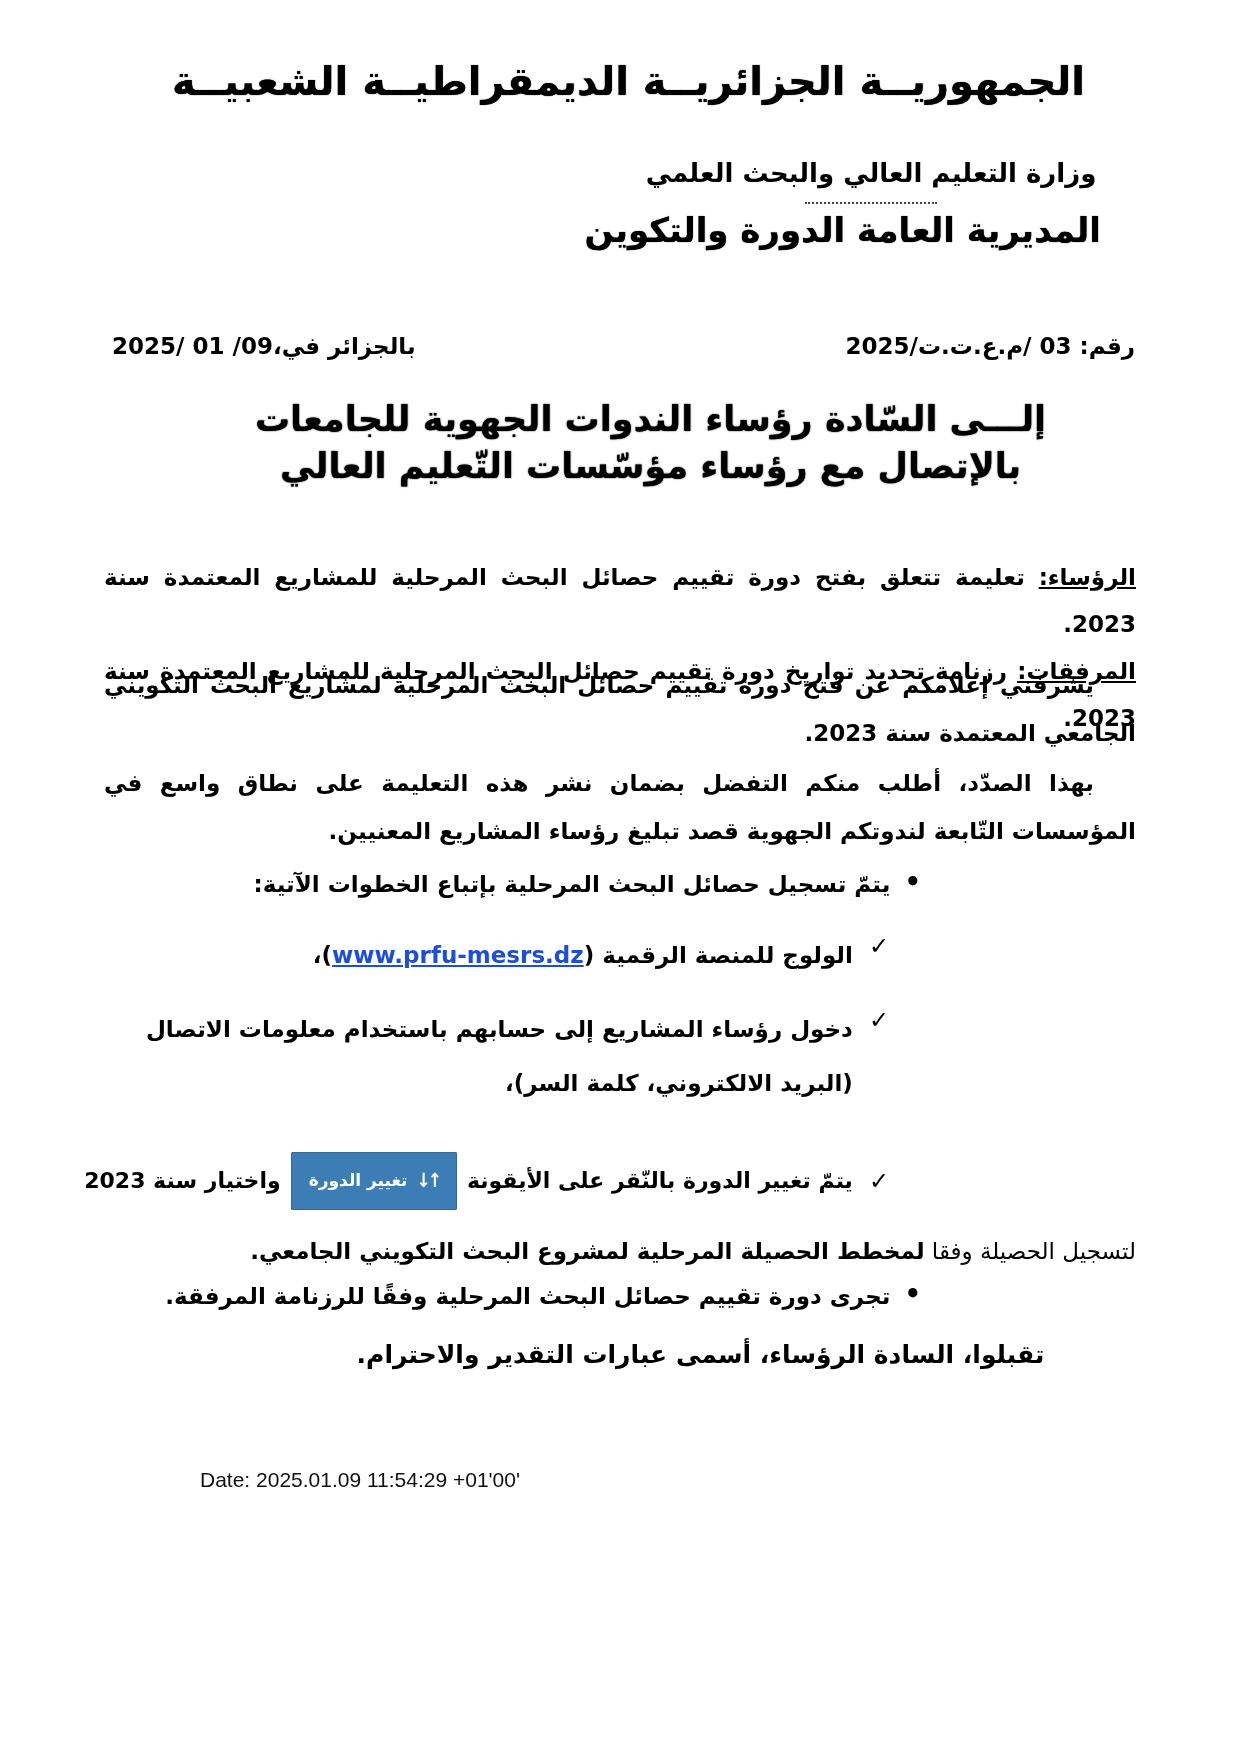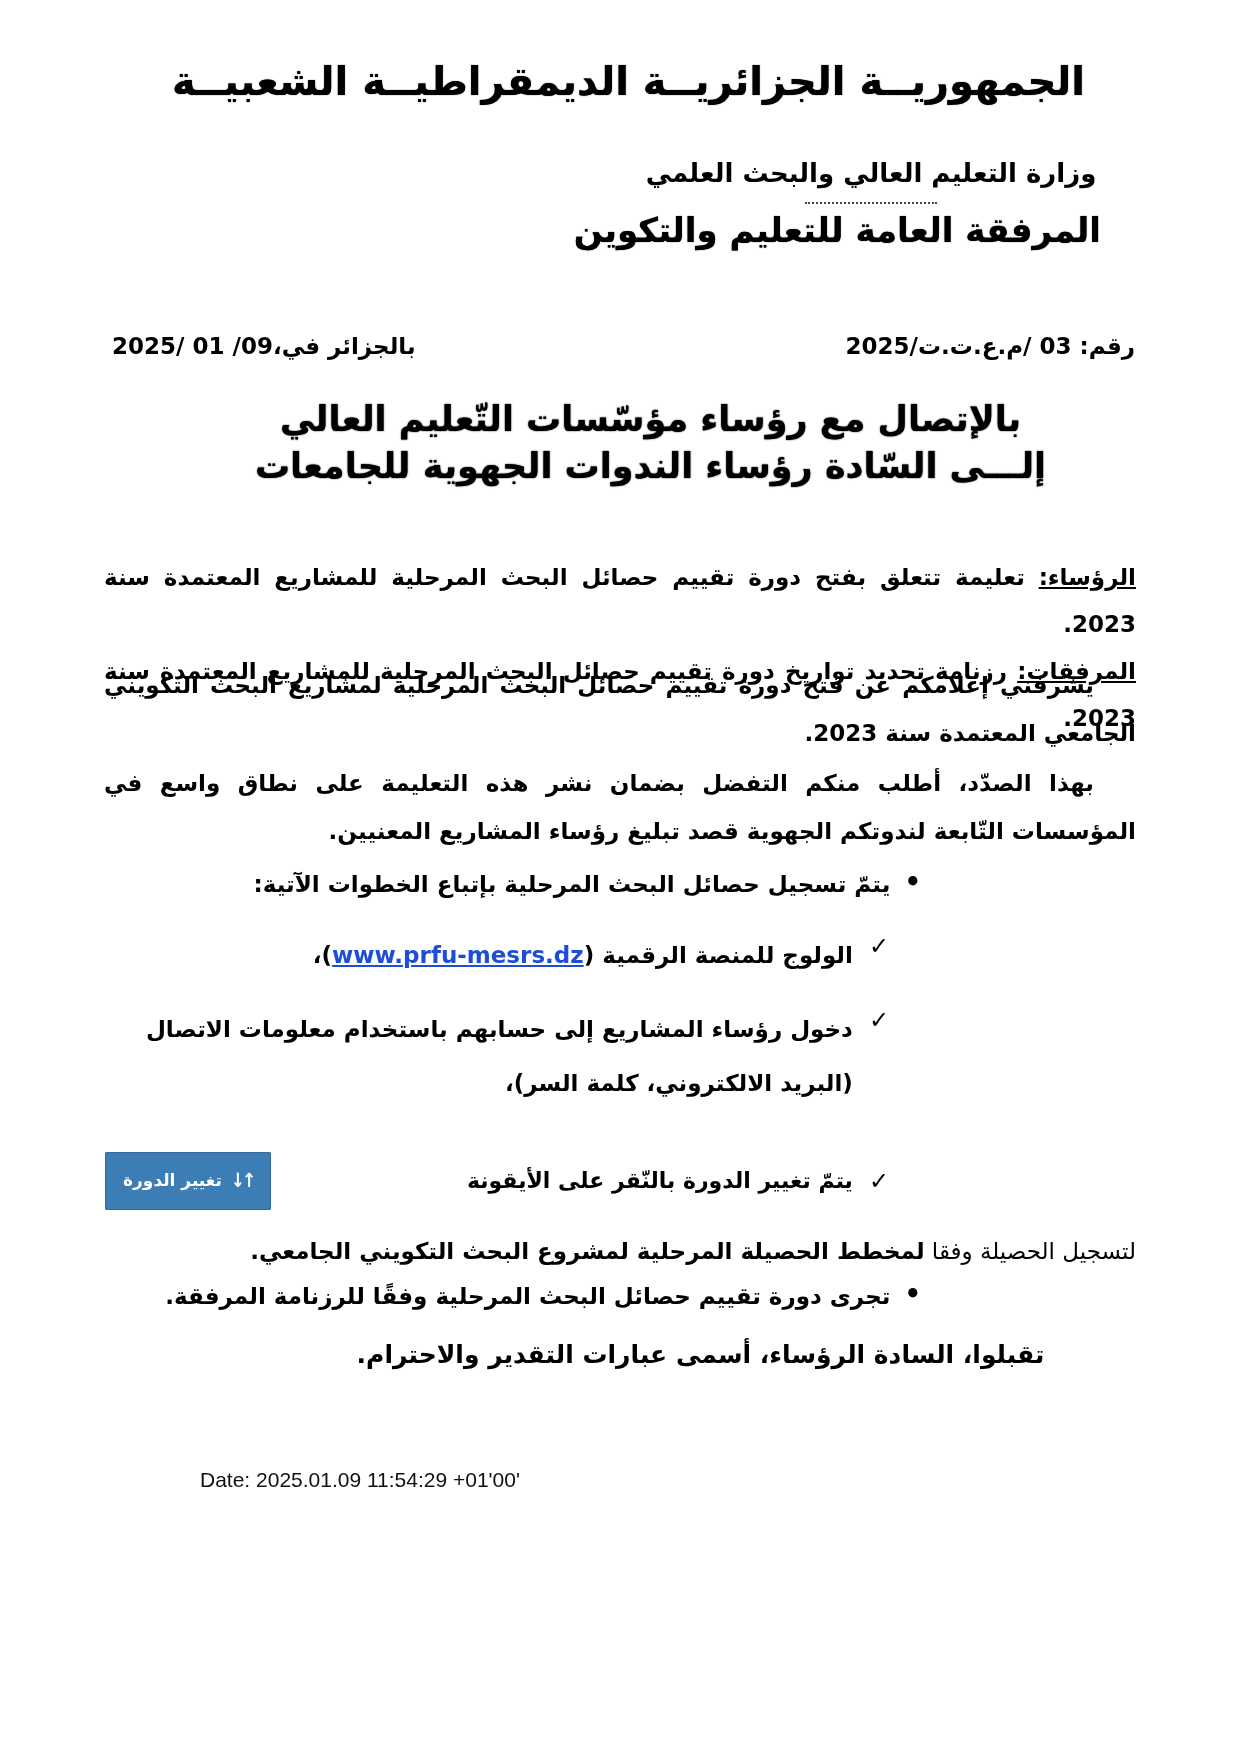--- a/index.html
+++ b/index.html
@@ -123,29 +123,29 @@
 </head>
 <body>
 
 <div class="page">
 
   <div class="republic">الجمهوريــة الجزائريــة الديمقراطيــة الشعبيــة</div>
 
   <div class="header-right">
     <div class="ministry">وزارة التعليم العالي والبحث العلمي</div>
     <div class="dotted-divider"></div>
-    <div class="directorate">المرفقة العامة للتعليم والتكوين</div>
+    <div class="directorate">المديرية العامة الدورة والتكوين</div>
   </div>
 
   <div class="ref-number">رقم:  03 /م.ع.ت.ت/2025</div>
   <div class="place-date">بالجزائر في،09/ 01 /2025</div>
 
   <div class="addressee">
+    <div>إلـــى السّادة رؤساء الندوات الجهوية للجامعات</div>
     <div>بالإتصال مع رؤساء مؤسّسات التّعليم العالي</div>
-    <div>إلـــى السّادة رؤساء الندوات الجهوية للجامعات</div>
   </div>
 
   <div class="subject-block">
     <div><span class="u">الرؤساء:</span><span> تعليمة تتعلق بفتح دورة تقييم حصائل البحث المرحلية للمشاريع المعتمدة سنة 2023.</span></div>
     <div><span class="u">المرفقات:</span><span> رزنامة تحديد تواريخ دورة تقييم حصائل البحث المرحلية للمشاريع المعتمدة سنة 2023.</span></div>
   </div>
 
   <div class="para para1">يشرفني إعلامكم عن فتح دورة تقييم حصائل البحث المرحلية لمشاريع البحث التكويني الجامعي المعتمدة سنة 2023.</div>
   <div class="para para2">بهذا الصدّد، أطلب منكم التفضل بضمان نشر هذه التعليمة على نطاق واسع في المؤسسات التّابعة لندوتكم الجهوية قصد تبليغ رؤساء المشاريع المعنيين.</div>
 
@@ -165,20 +165,21 @@
   </div>
 
   <div class="check-line check3">
     <span class="check-glyph">✓</span>
     <span class="check3-inner">
       <span>يتمّ تغيير الدورة بالنّقر على الأيقونة</span>
       <span class="session-button">
         <span class="arrows">↑↓</span>
         <span>تغيير الدورة</span>
       </span>
+      <span>واختيار سنة 2023</span>
     </span>
   </div>
   <div class="step3-line2">
     <span>لتسجيل الحصيلة وفقا </span><span class="b">لمخطط الحصيلة المرحلية لمشروع البحث التكويني الجامعي.</span>
   </div>
 
   <div class="bullet-line bullet2">
     <span class="bullet-glyph">•</span>
     <span>تجرى دورة تقييم حصائل البحث المرحلية وفقًا للرزنامة المرفقة.</span>
   </div>

